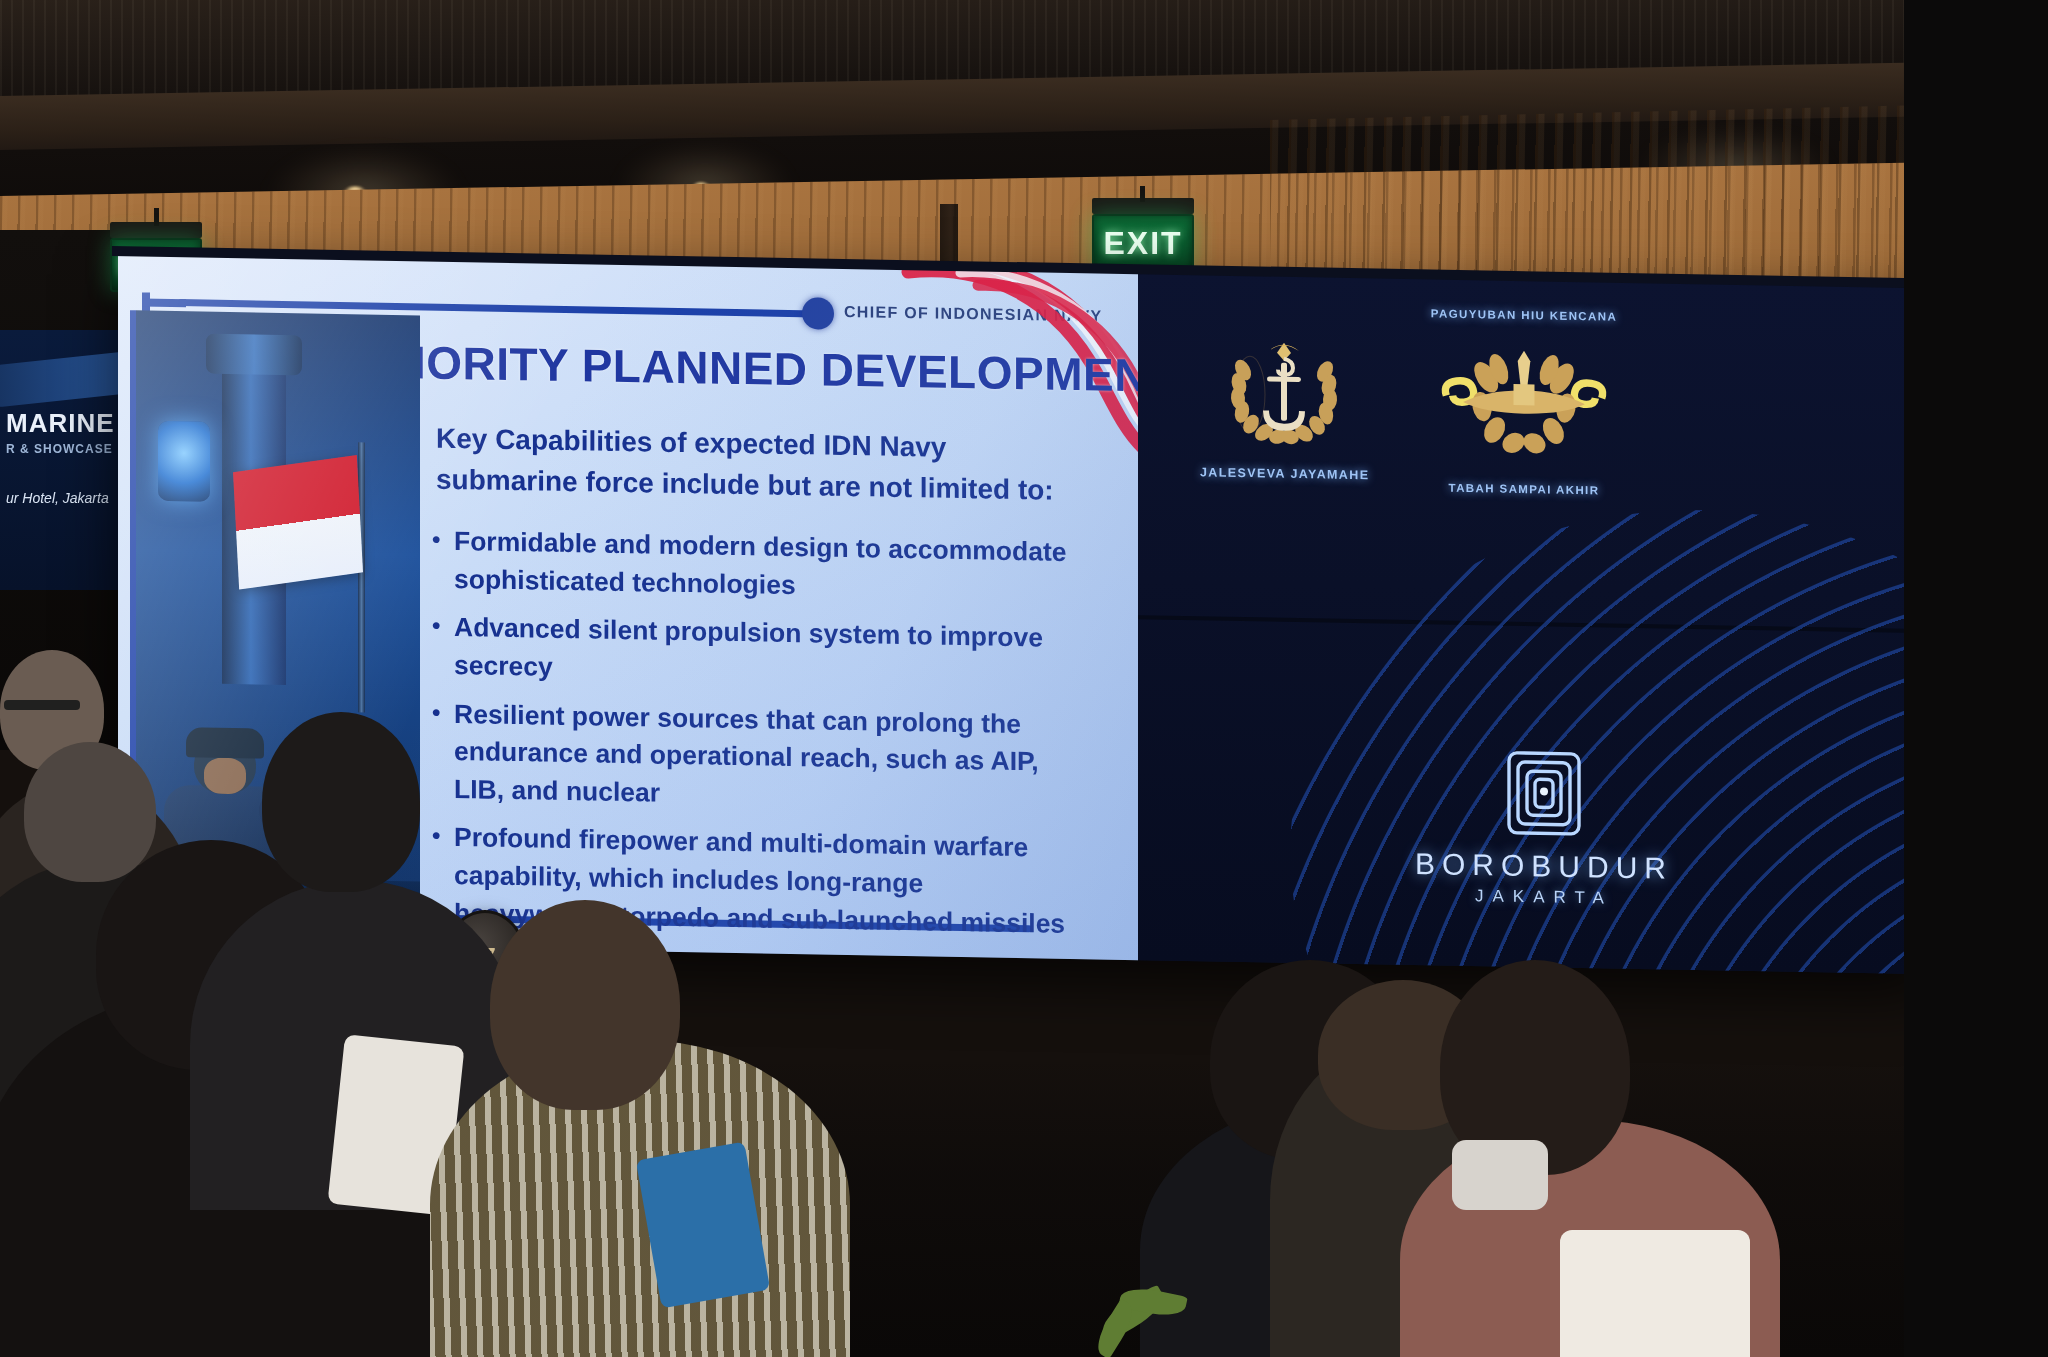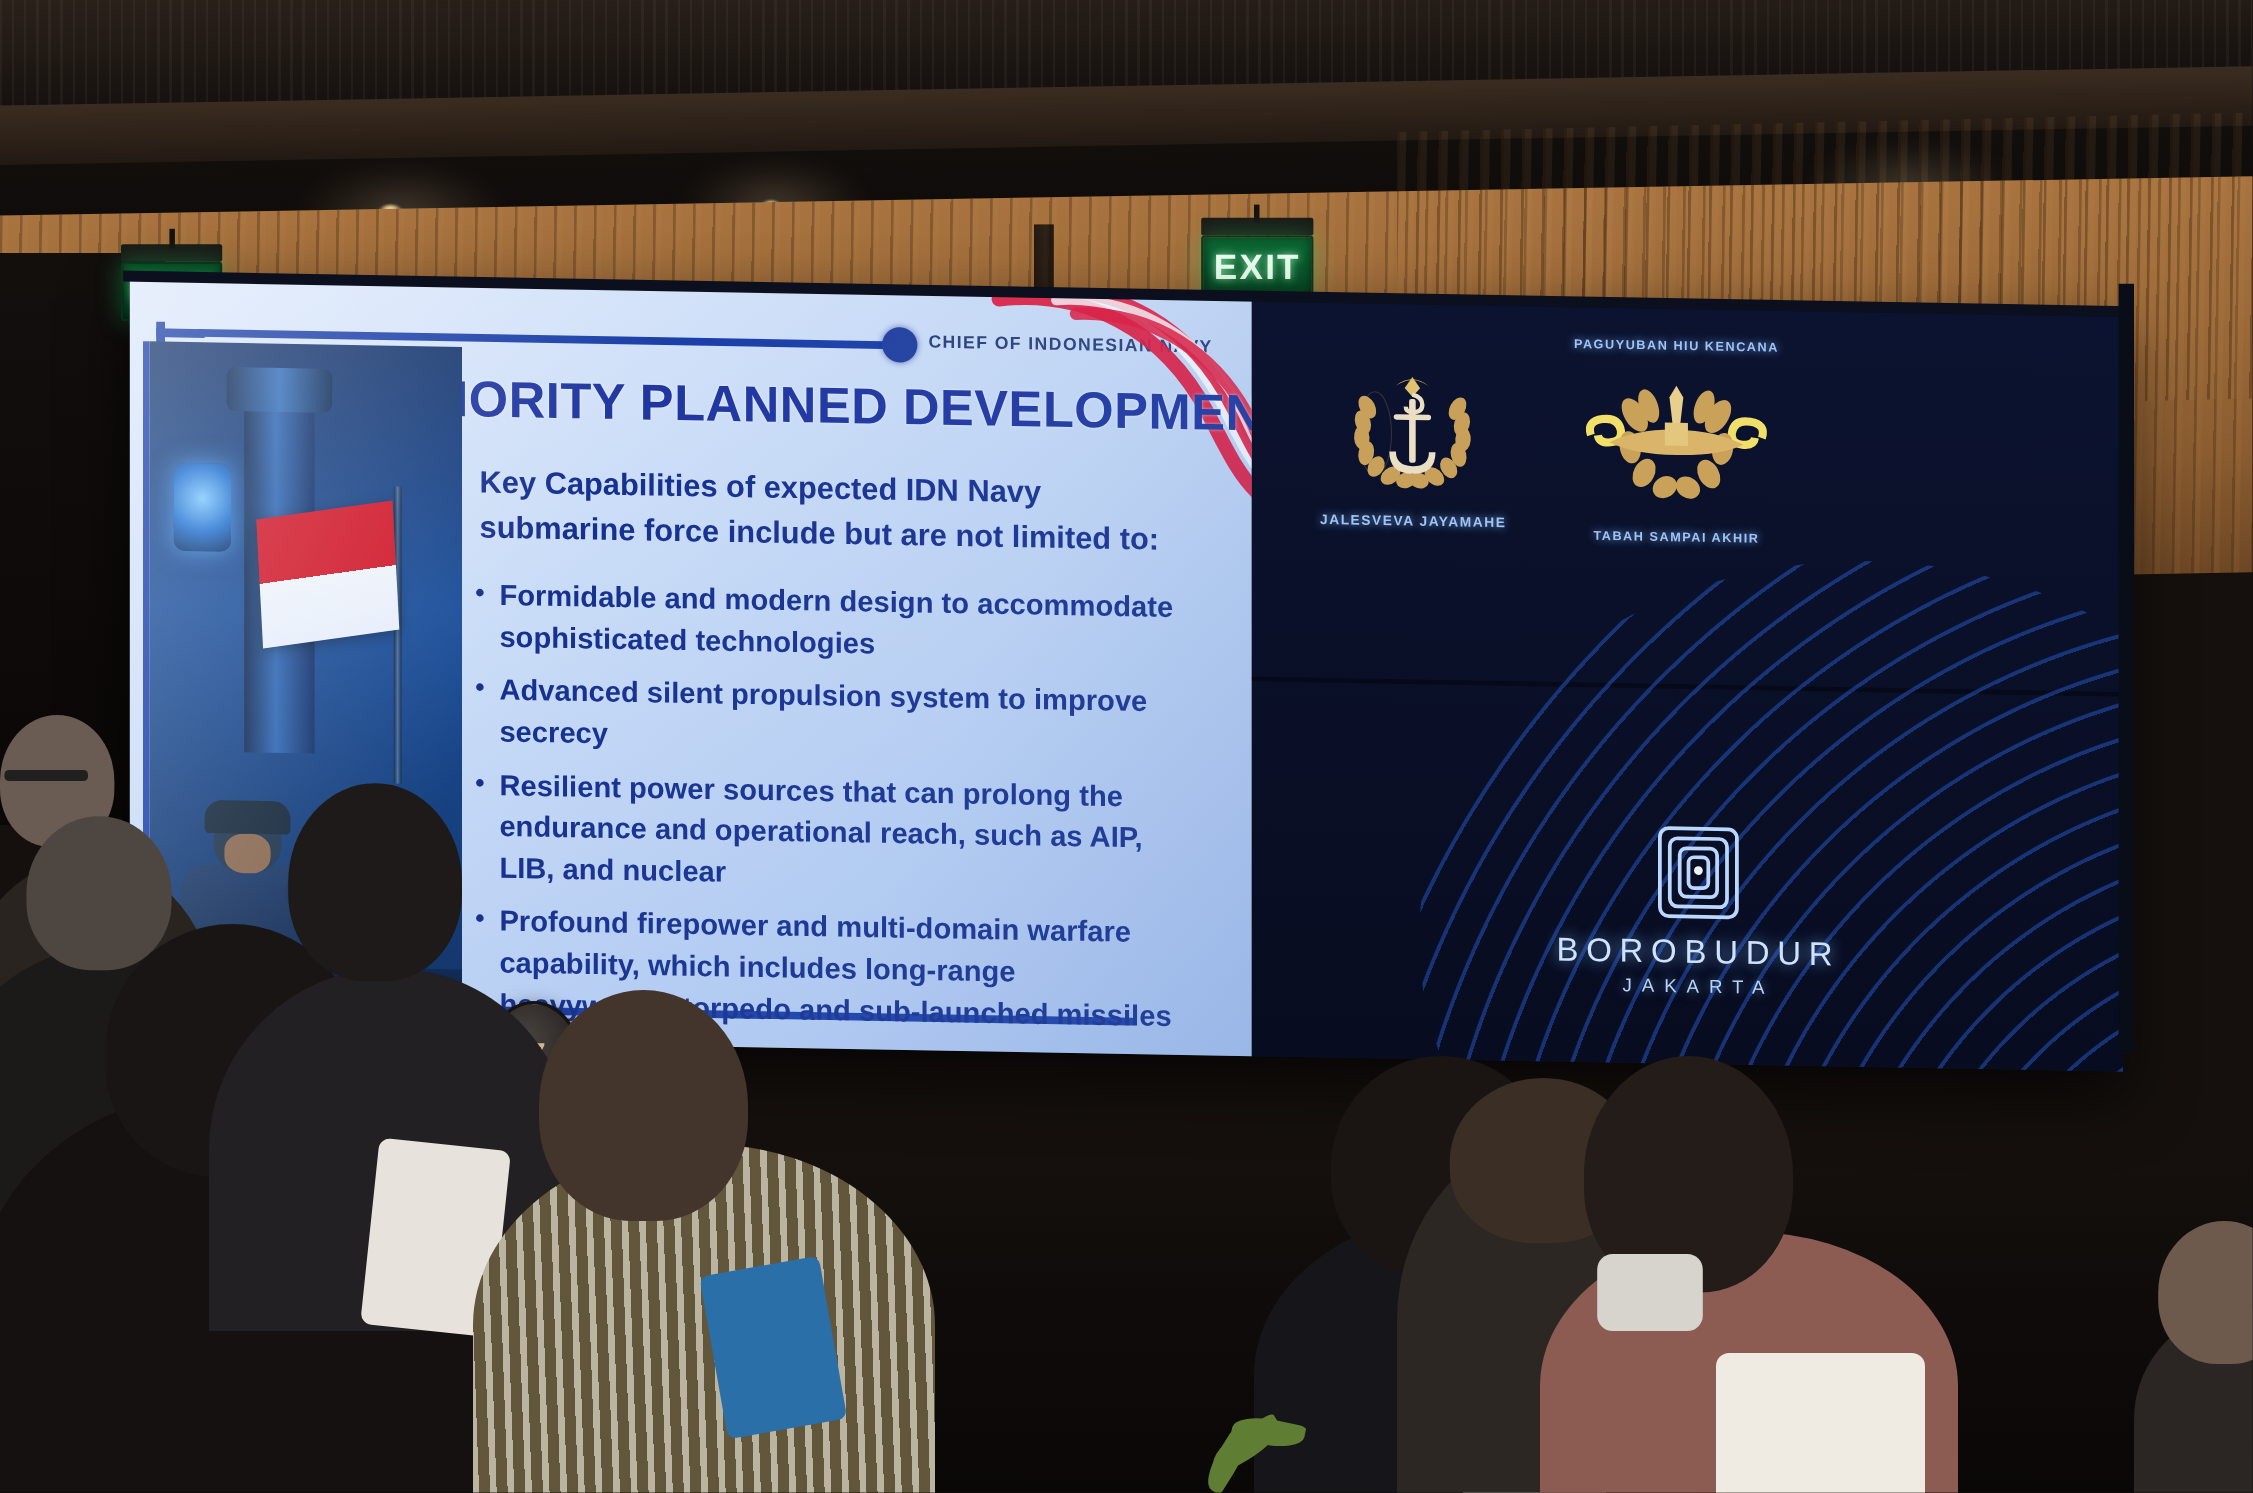--- a/index.html
+++ b/index.html
@@ -4,21 +4,21 @@
 <style>
   * { box-sizing: border-box; margin: 0; padding: 0; }
   html, body {
     width: 2048px; height: 1357px;
     overflow: hidden;
     background: #0b0a0a;
     font-family: "Liberation Sans", sans-serif;
   }
   #stage {
     position: relative;
-    width: 2048px; height: 1357px;
+    width: 1904px; height: 1357px;
     overflow: hidden;
     background: #15100d;
   }
 
   
   .ceiling {
     position: absolute; left: 0; top: 0; width: 2048px; height: 260px;
     background:
       linear-gradient(178deg, #1a1512 0%, #241c16 28%, #110d0b 60%, #0a0807 100%);
   }
@@ -359,20 +359,26 @@
   <div class="exit-sign" style="left:110px; top:238px; width:92px; height:54px;">
     <span style="font-size:30px;">EXIT</span>
   </div>
 
   <div class="exit-hood" style="left:1092px; top:198px; width:102px; height:16px;"></div>
   <div class="exit-stem" style="left:1140px; top:186px; height:16px;"></div>
   <div class="exit-sign" style="left:1092px; top:214px; width:102px; height:58px;">
     <span style="font-size:32px;">EXIT</span>
   </div>
 
+  <div class="side-banner">
+    <div class="sb-sub"></div>
+    <div class="sb-l1">MARINE</div>
+    <div class="sb-l2">R &amp; SHOWCASE</div>
+    <div class="sb-l3">ur Hotel, Jakarta</div>
+  </div>
 
   <div class="led-wall">
 
     <div class="slide">
 
       <div class="slide-leftbar"></div>
       <div class="slide-leftbar2"></div>
       <div class="slide-topbar"></div>
       <div class="slide-topdot"></div>
       <div class="slide-botbar"></div>

